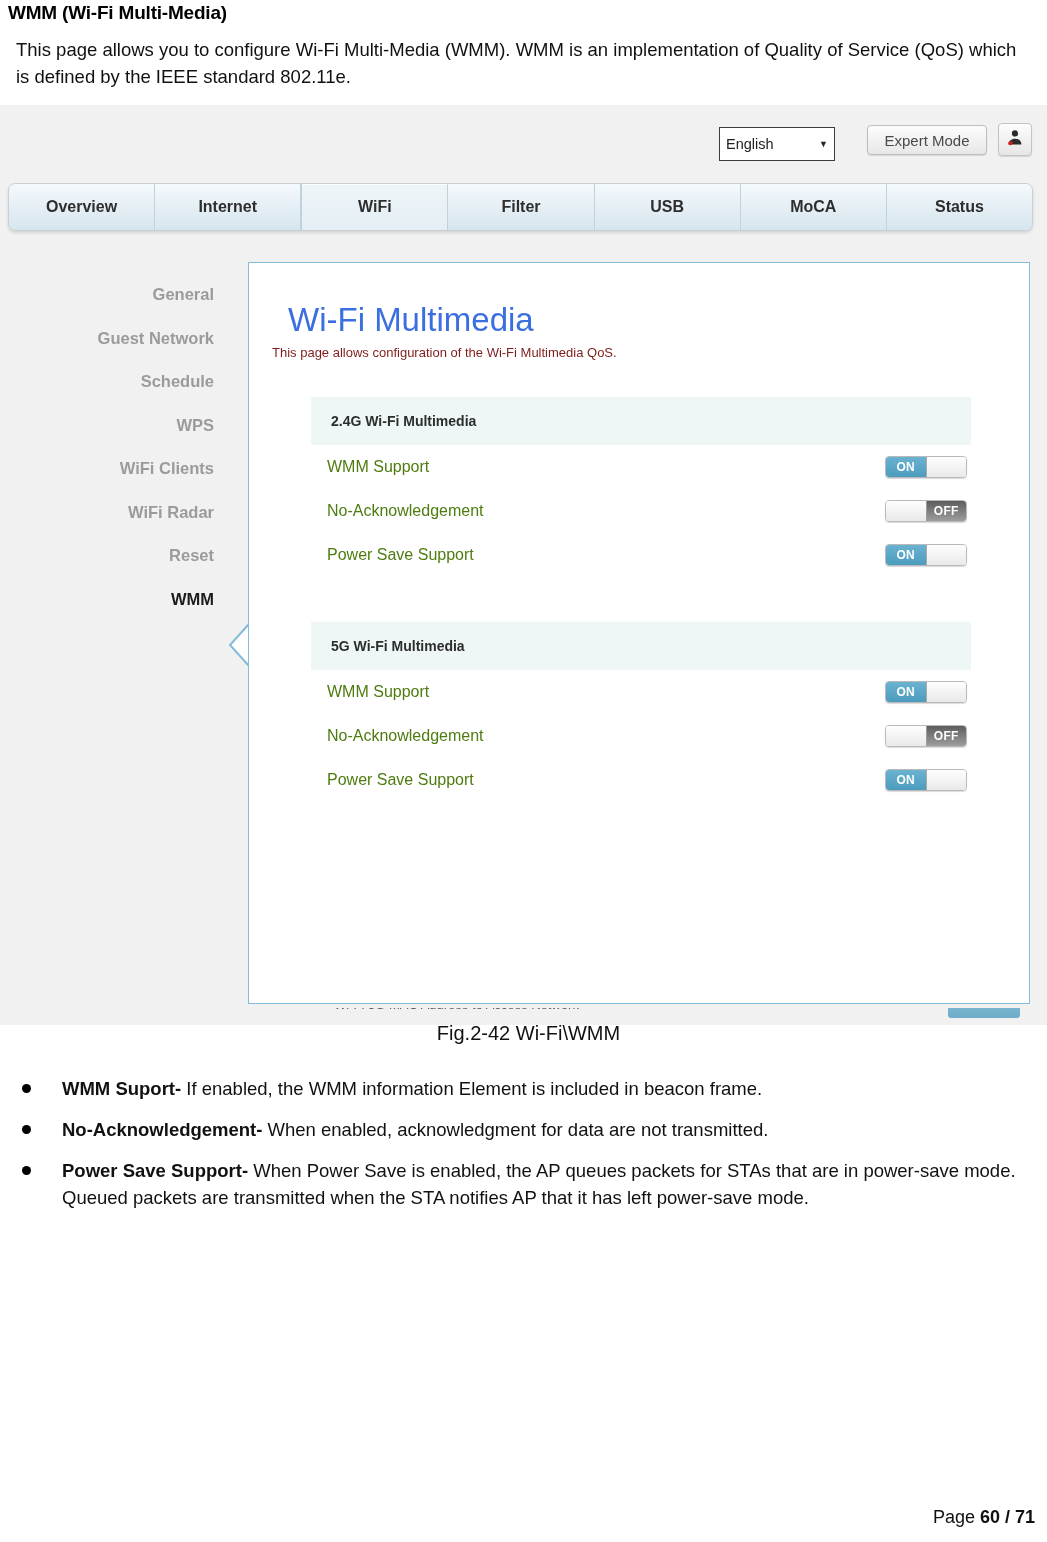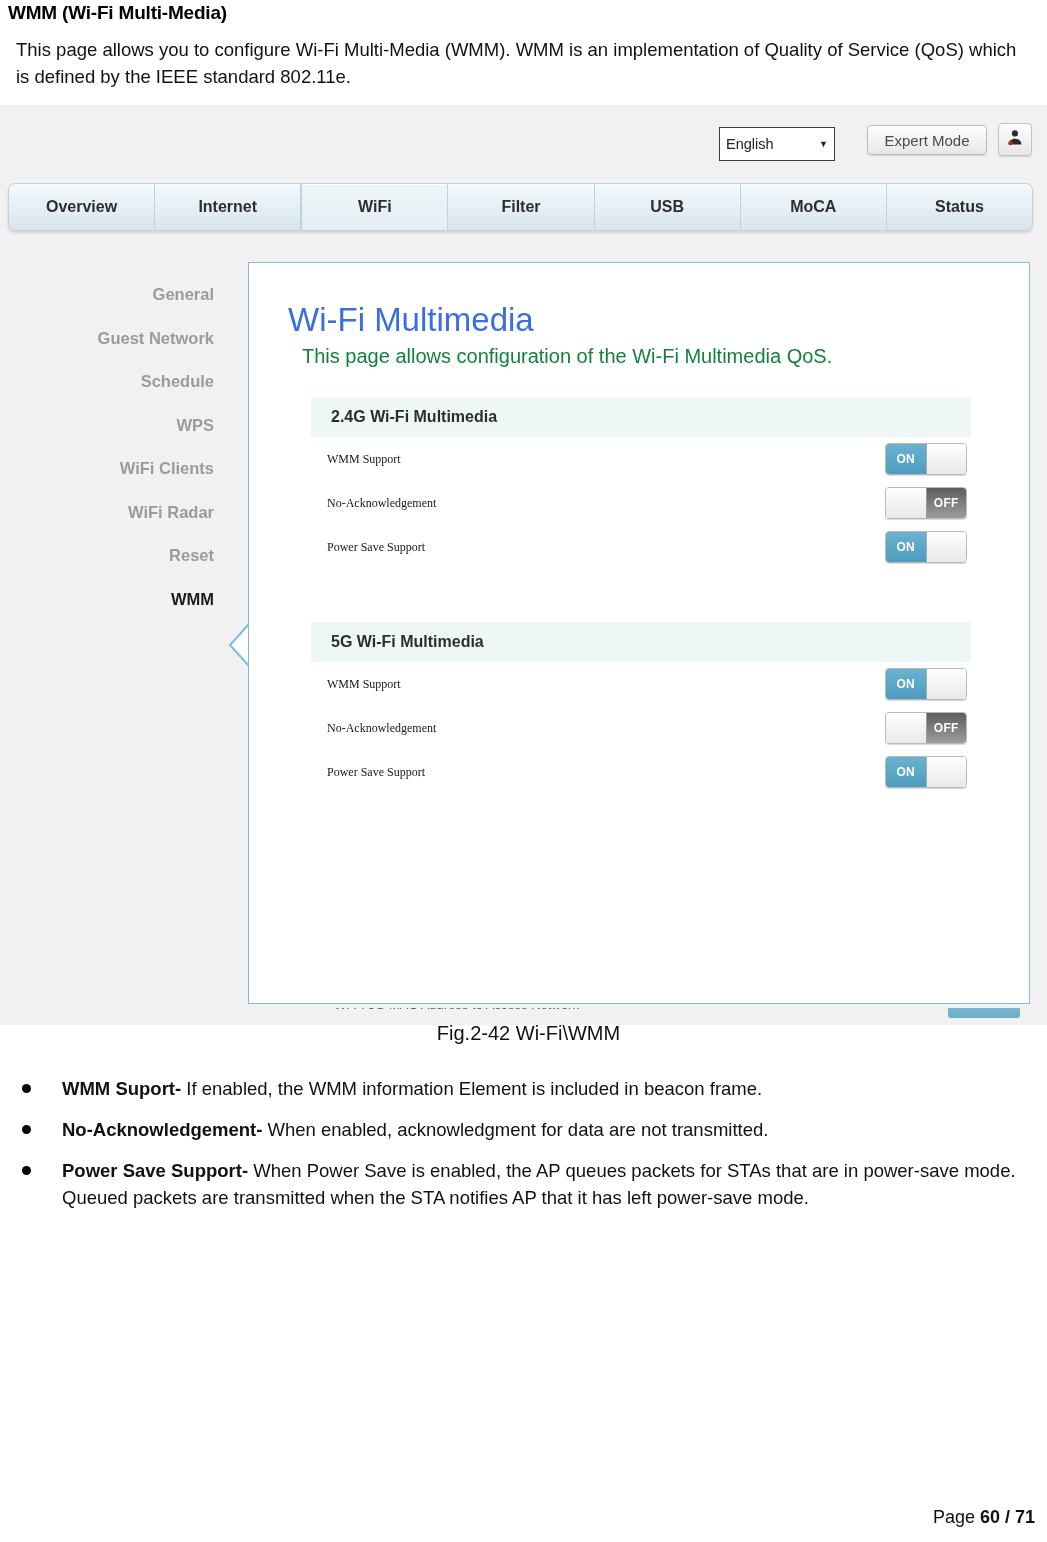--- a/index.html
+++ b/index.html
@@ -189,63 +189,62 @@
     position: absolute;
     left: 39px;
     top: 38px;
     font-size: 33px;
     color: #3b6ee0;
     letter-spacing: 0px;
     white-space: nowrap;
   }
   .panel-sub {
     position: absolute;
-    left: 53px;
+    left: 23px;
     top: 82px;
-    font-size: 20px;
-    color: #15803d;
+    font-size: 13px;
+    color: #7f1d1d;
     white-space: nowrap;
   }
 
   
   .section {
     position: absolute;
     left: 62px;
     width: 660px;
   }
   .section-band {
-    height: 40px;
+    height: 48px;
     background: #eef7f6;
     display: flex;
     align-items: center;
     padding-left: 20px;
     box-sizing: border-box;
-    font-size: 16px;
+    font-size: 14px;
     font-weight: bold;
     color: #2d2d2d;
   }
   .row {
     height: 44px;
     display: flex;
     align-items: center;
     justify-content: space-between;
     padding: 0 4px 0 16px;
     box-sizing: border-box;
   }
   .row:first-of-type { margin-top: 6px; }
   .row-label {
-    font-size: 12px;
-    color: #0f172a;
-    font-family: Liberation Serif, serif;
+    font-size: 16px;
+    color: #4d7c0f;
   }
 
   
   .toggle {
     width: 82px;
-    height: 32px;
+    height: 22px;
     border-radius: 4px;
     display: flex;
     overflow: hidden;
     box-sizing: border-box;
     border: 1px solid #b9b9b9;
     box-shadow: 0 1px 1px rgba(0,0,0,.15);
   }
   .toggle .seg {
     flex: 1;
     display: flex;

